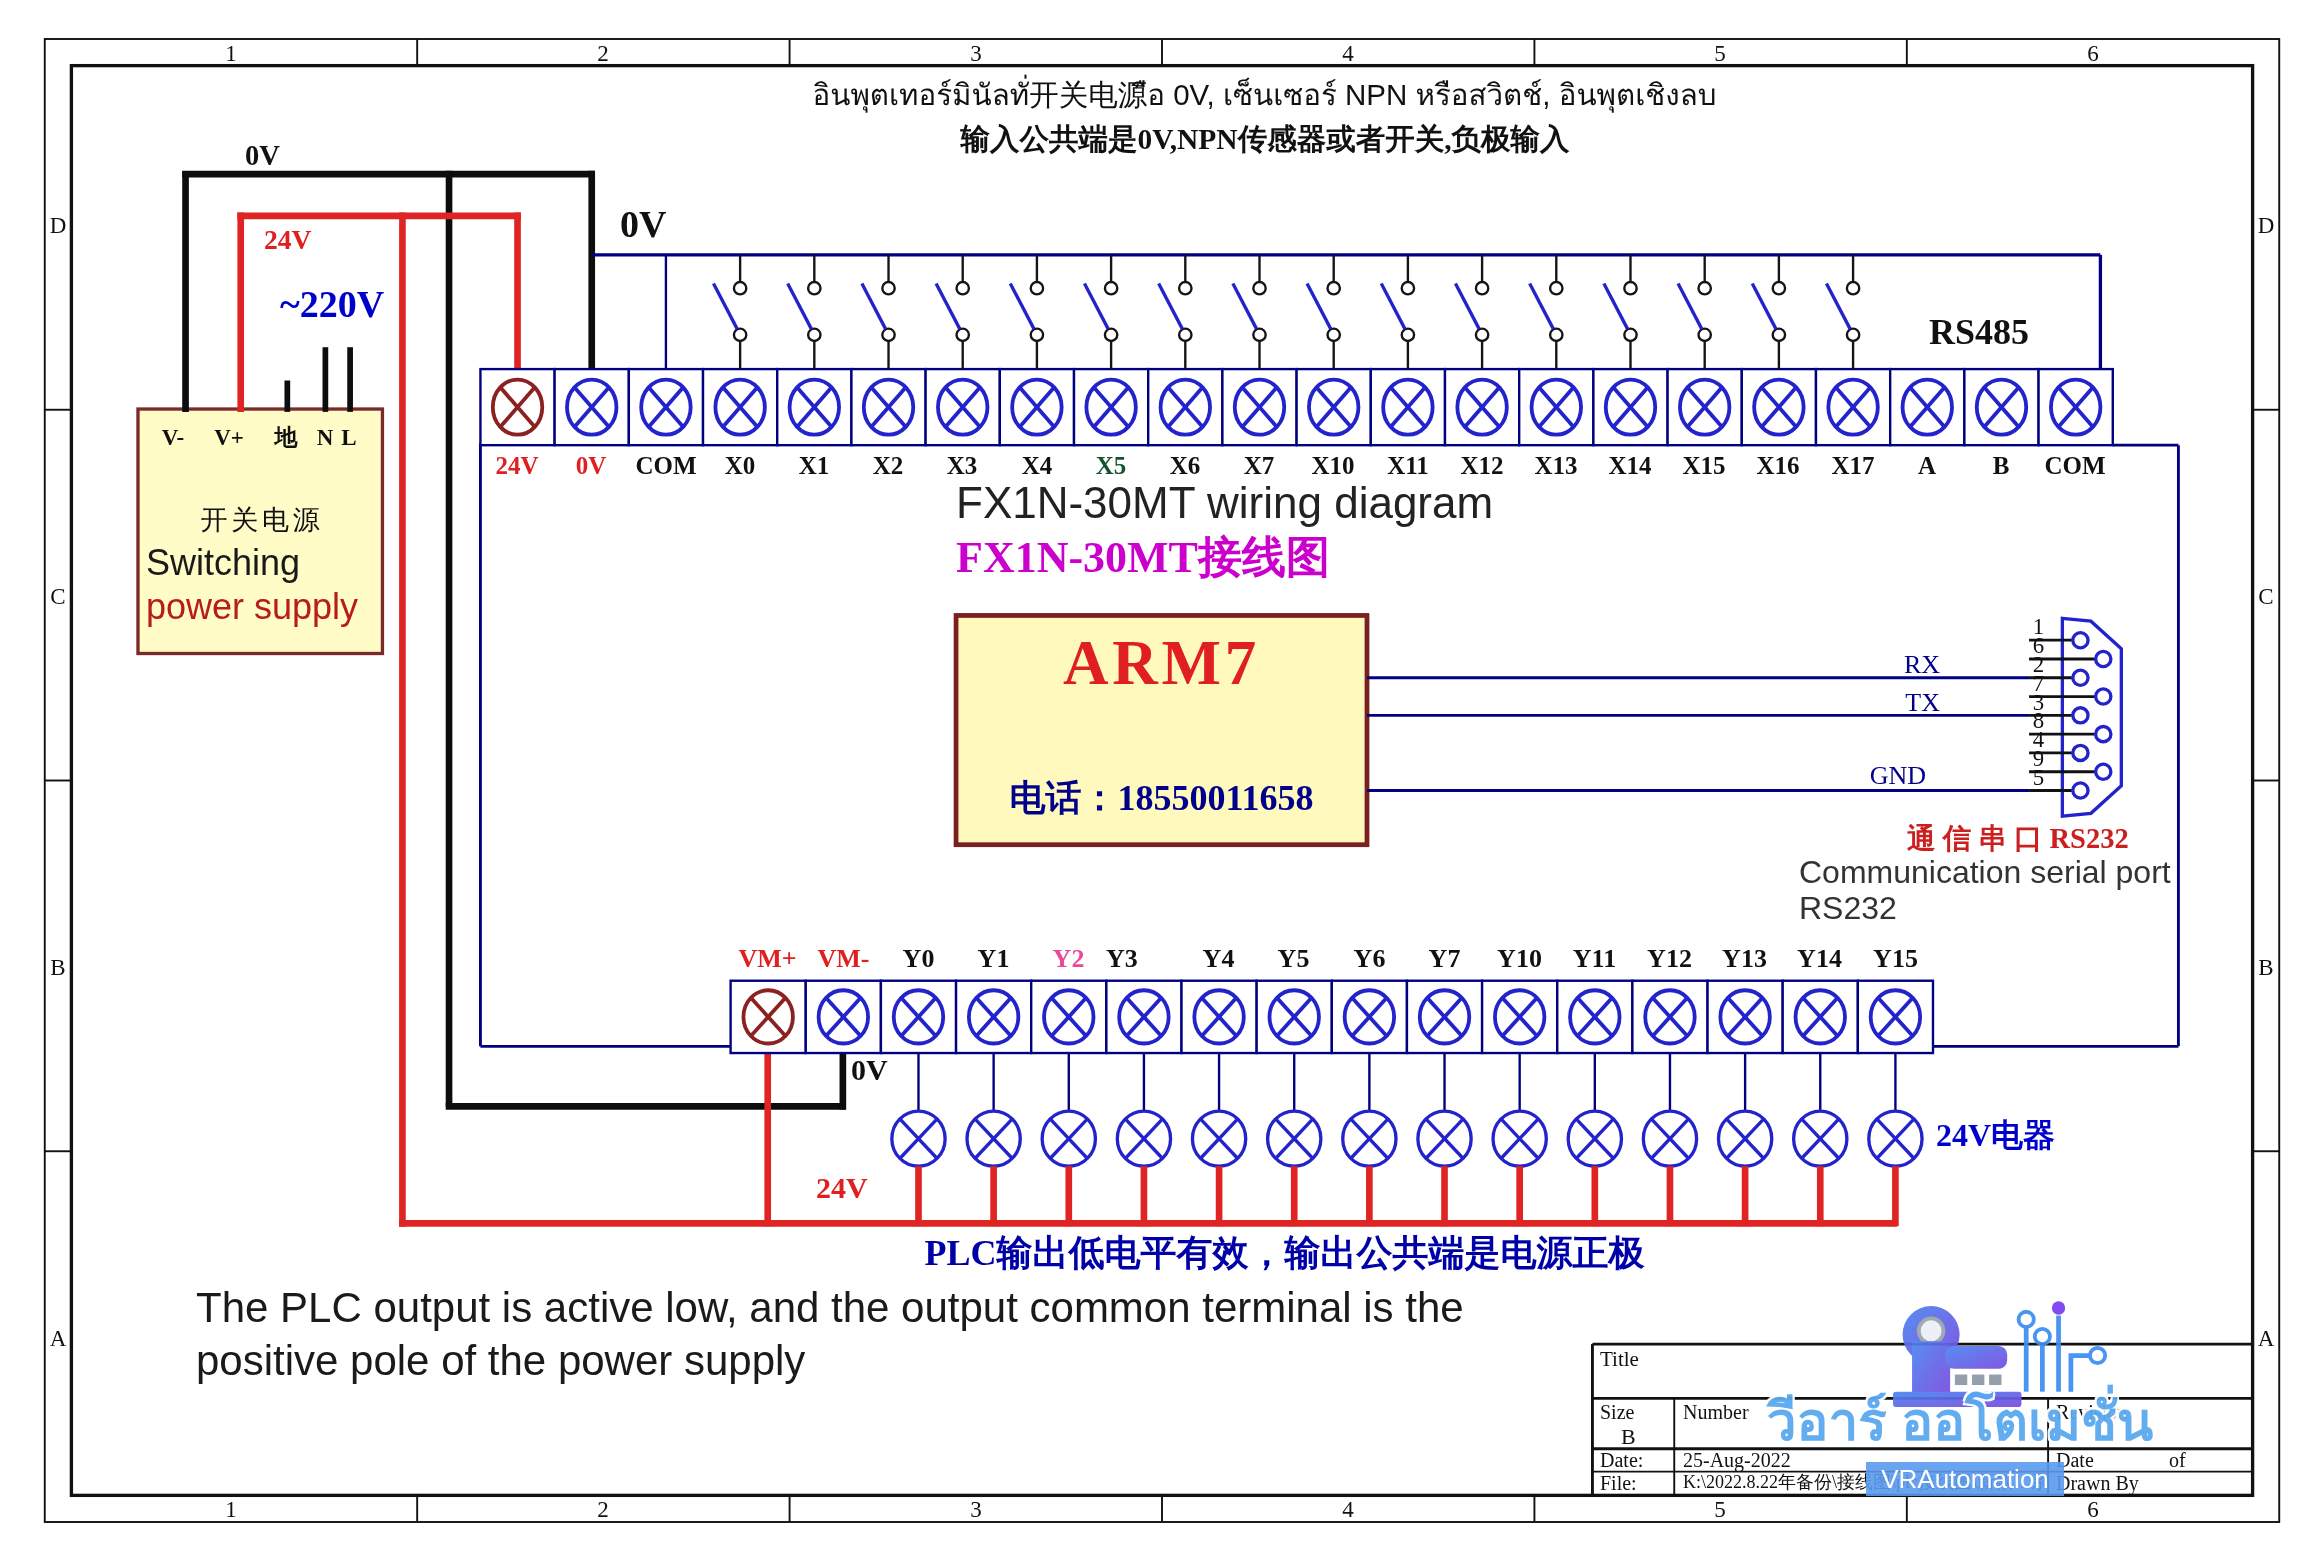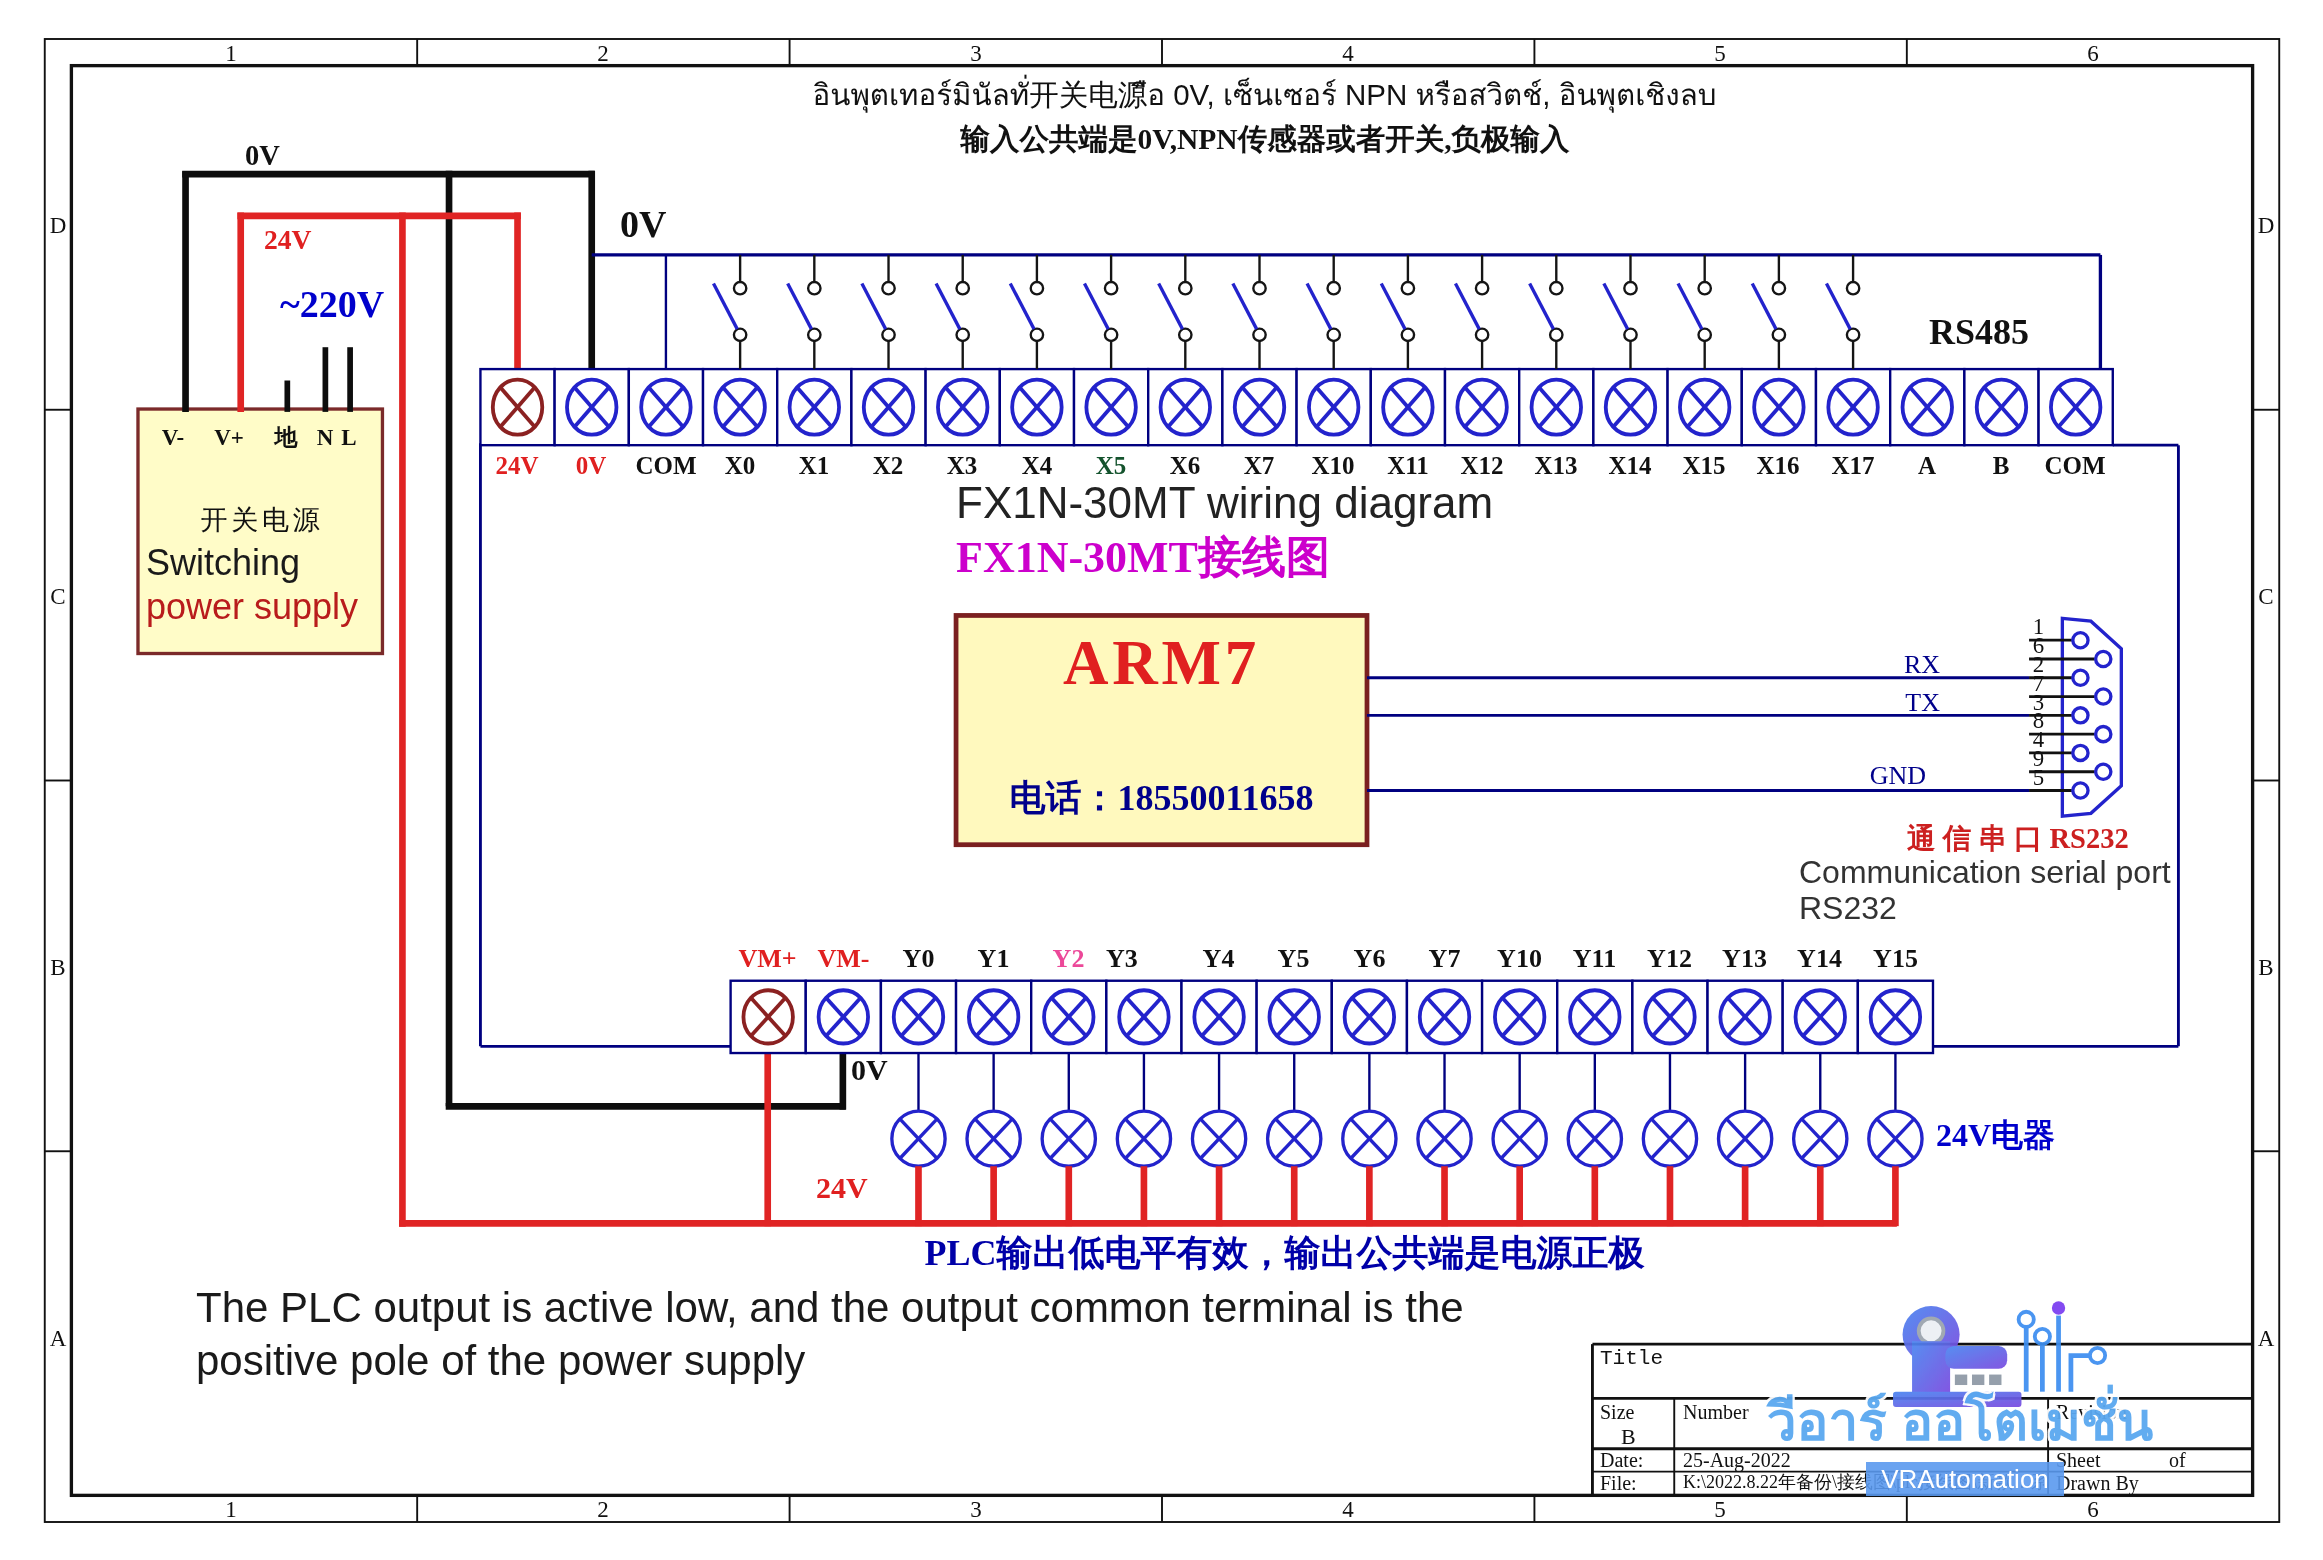--- a/index.html
+++ b/index.html
@@ -489,28 +489,28 @@
   <div class="lbl ser" style="left:1788px;top:689px;width:152px;text-align:right;font-size:26px;color:#00008b;">TX</div>
   <div class="lbl ser" style="left:1774px;top:762px;width:152px;text-align:right;font-size:26px;color:#00008b;">GND</div>
   <div class="lbl ser b" style="left:1907px;top:824px;font-size:28.5px;color:#cc2020;">通 信 串 口 RS232</div>
   <div class="lbl san" style="left:1799px;top:856px;font-size:32px;color:#333;">Communication serial port</div>
   <div class="lbl san" style="left:1799px;top:892px;font-size:32px;color:#333;">RS232</div>
 
   <div class="lbl ser b" style="left:904px;top:1235px;width:761px;text-align:center;font-size:36px;color:#0000a8;">PLC输出低电平有效，输出公共端是电源正极</div>
   <div class="lbl san" style="left:196px;top:1286px;font-size:42px;color:#1a1a1a;">The PLC output is active low, and the output common terminal is the</div>
   <div class="lbl san" style="left:196px;top:1339px;font-size:42px;color:#1a1a1a;">positive pole of the power supply</div>
 
-  <div class="lbl ser" style="left:1600px;top:1348px;font-size:21px;color:#111;font-family:Liberation Mono, monospace;">Title</div>
+  <div class="lbl ser" style="left:1600px;top:1348px;font-size:21px;color:#111;">Title</div>
   <div class="lbl ser" style="left:1600px;top:1402px;font-size:20px;color:#111;">Size</div>
   <div class="lbl ser" style="left:1621px;top:1425px;font-size:22px;color:#111;">B</div>
   <div class="lbl ser" style="left:1683px;top:1402px;font-size:20px;color:#111;">Number</div>
   <div class="lbl ser" style="left:2056px;top:1402px;font-size:20px;color:#111;">Revision</div>
   <div class="lbl ser" style="left:1600px;top:1450px;font-size:20px;color:#111;">Date:</div>
   <div class="lbl ser" style="left:1683px;top:1450px;font-size:20px;color:#111;">25-Aug-2022</div>
-  <div class="lbl ser" style="left:2056px;top:1450px;font-size:20px;color:#111;">Sheet</div>
+  <div class="lbl ser" style="left:2056px;top:1450px;font-size:20px;color:#111;">Date</div>
   <div class="lbl ser" style="left:2169px;top:1450px;font-size:20px;color:#111;">of</div>
   <div class="lbl ser" style="left:1600px;top:1473px;font-size:20px;color:#111;">File:</div>
   <div class="lbl ser" style="left:1683px;top:1473px;width:361px;overflow:hidden;font-size:18px;color:#111;">K:\2022.8.22年备份\接线图\plc接线图\新款…系列.Bkp</div>
   <div class="lbl ser" style="left:2056px;top:1473px;font-size:20px;color:#111;">Drawn By</div>
 
   <div class="logo-thai">วีอาร์ ออโตเมชั่น</div>
   <div class="badge">VRAutomation</div>
 <div class="lbl ser b" style="left: 480px; top: 453px; width: 74px; text-align: center; font-size: 25px; color: rgb(224, 32, 32);">24V</div>
       <div class="lbl ser b" style="left: 554px; top: 453px; width: 74px; text-align: center; font-size: 25px; color: rgb(224, 32, 32);">0V</div>
       <div class="lbl ser b" style="left: 629px; top: 453px; width: 74px; text-align: center; font-size: 25px; color: rgb(17, 17, 17);">COM</div>

